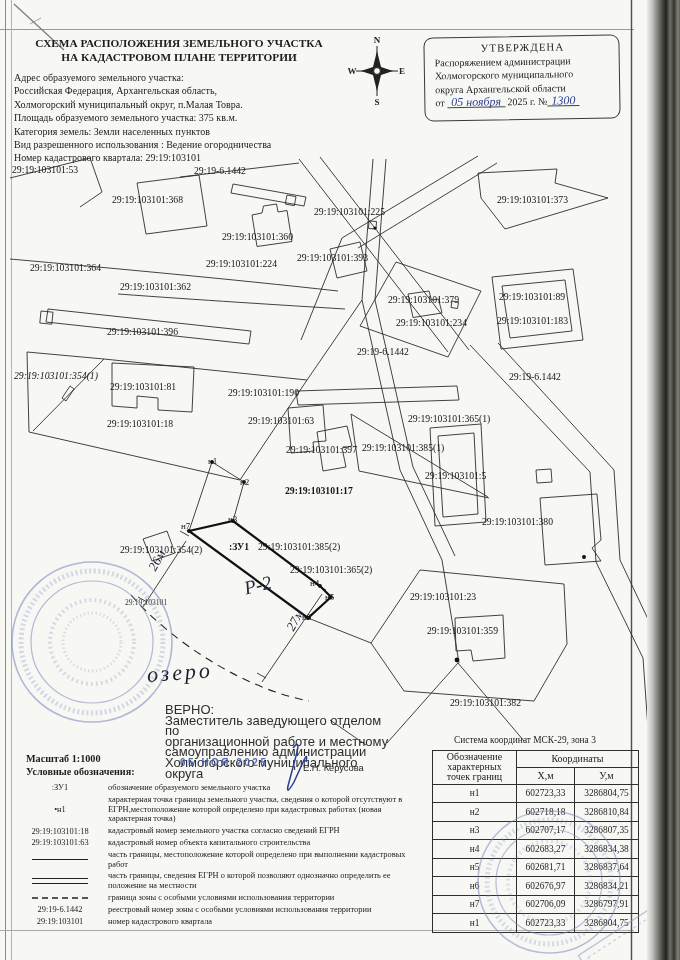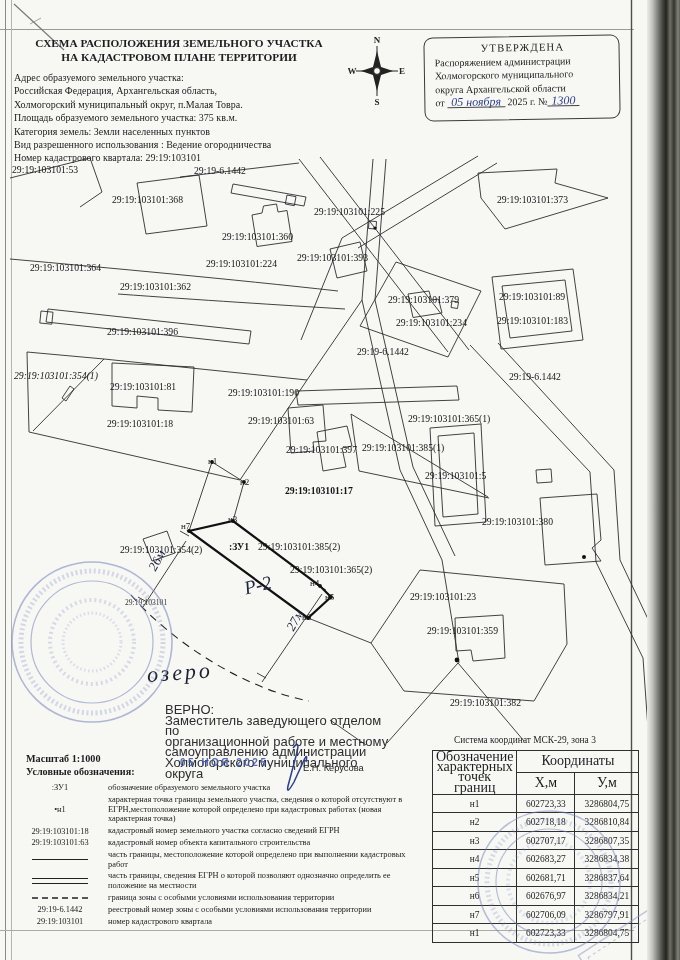--- a/index.html
+++ b/index.html
@@ -48,21 +48,21 @@
   .ltxt{font-size:8.4px;line-height:9.8px;width:306px;color:#222;}
   .lline{width:56px;}
   .lline.line-solid{border-top:1.7px solid #222;}
   .lline.line-double{border-top:1.4px solid #222;border-bottom:1.4px solid #222;height:4px;}
   .lline.line-dash{border-top:2px dashed #555;}
   
   .coords{position:absolute;left:432px;top:735px;z-index:2;}
   .coords-title{font-size:9.4px;margin:0 0 5px 22px;}
   table{border-collapse:collapse;border:1.6px solid #2f2f2f;}
   th,td{border:1px solid #2f2f2f;text-align:center;font-weight:normal;padding:1px 3px;}
-  th{font-size:14px;line-height:10.2px;}
+  th{font-size:10px;line-height:10.2px;}
   td{font-size:9.4px;height:15.5px;}
 </style>
 </head>
 <body>
 
 <div class="screen">
 
   <svg class="map-svg" viewBox="0 0 680 960">
 
     <g stroke="#9a9a96" stroke-width="1" fill="none">

